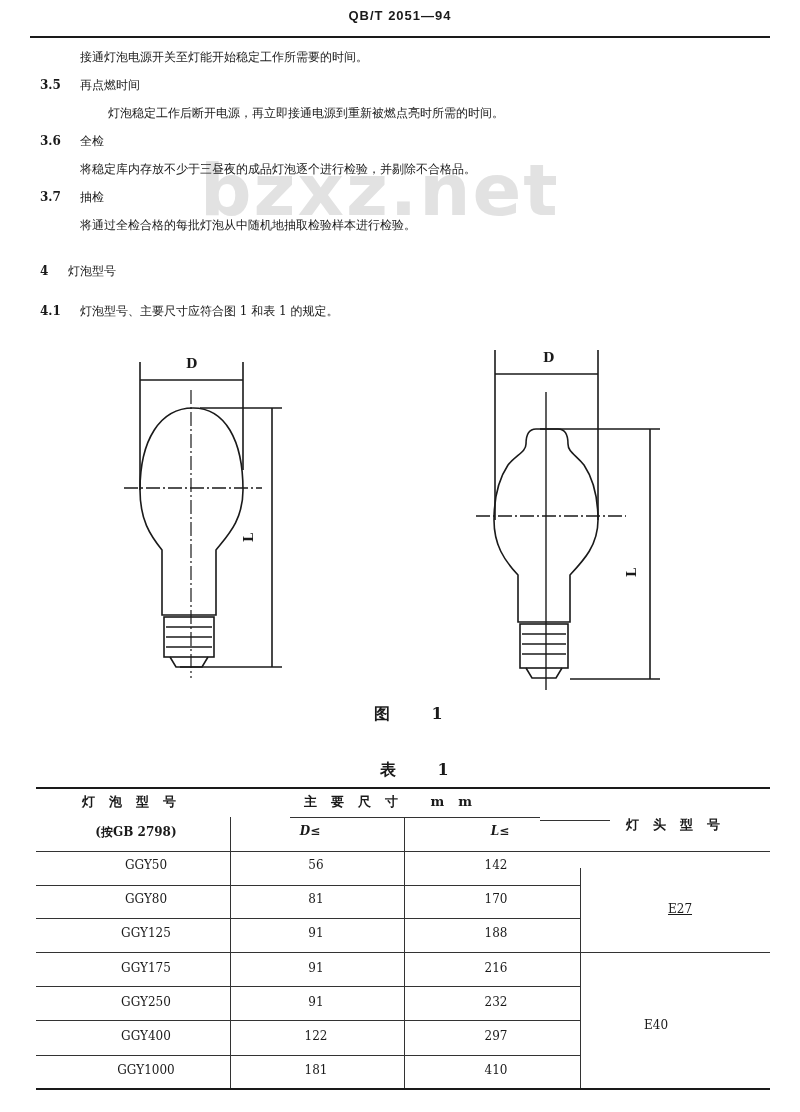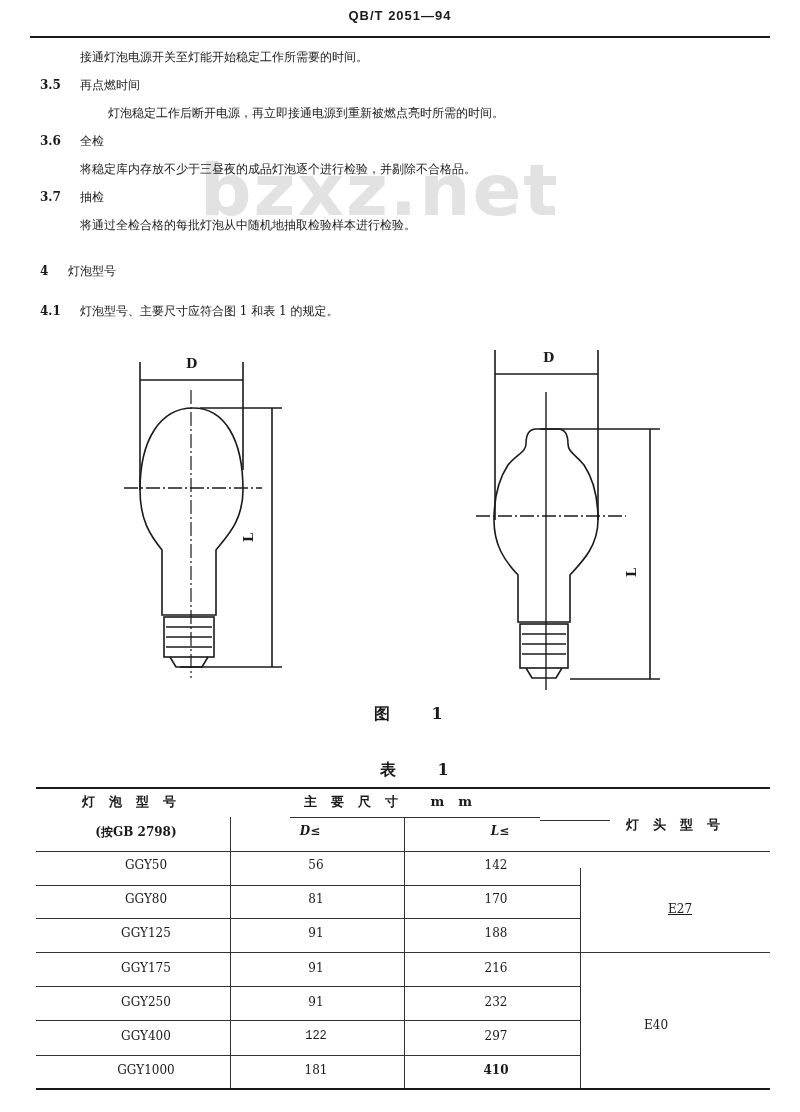--- a/index.html
+++ b/index.html
@@ -172,23 +172,23 @@
   <span class="abs cell" style="left:250px; width:60px;">91</span>
   <span class="abs cell" style="left:430px; width:60px;">216</span>
 </div>
 <div class="abs" style="left:36px; top:995px; width:544px;">
   <span class="abs cell" style="left:40px; width:140px;">GGY250</span>
   <span class="abs cell" style="left:250px; width:60px;">91</span>
   <span class="abs cell" style="left:430px; width:60px;">232</span>
 </div>
 <div class="abs" style="left:36px; top:1029px; width:544px;">
   <span class="abs cell" style="left:40px; width:140px;">GGY400</span>
-  <span class="abs cell" style="left:250px; width:60px;font-family:Liberation Mono, monospace;">122</span>
+  <span class="abs cell" style="left:250px; width:60px;">122</span>
   <span class="abs cell" style="left:430px; width:60px;">297</span>
 </div>
 <div class="abs" style="left:36px; top:1063px; width:544px;">
   <span class="abs cell" style="left:40px; width:140px;">GGY1000</span>
   <span class="abs cell" style="left:250px; width:60px;">181</span>
-  <span class="abs cell" style="left:430px; width:60px;font-weight:bold;">410</span>
+  <span class="abs cell" style="left:430px; width:60px;">410</span>
 </div>
 
 <div class="abs cell" style="left:650px; width:60px; top:902px;text-decoration:underline;">E27</div>
 <div class="abs cell" style="left:626px; width:60px; top:1018px;">E40</div>
 
 </body></html>

